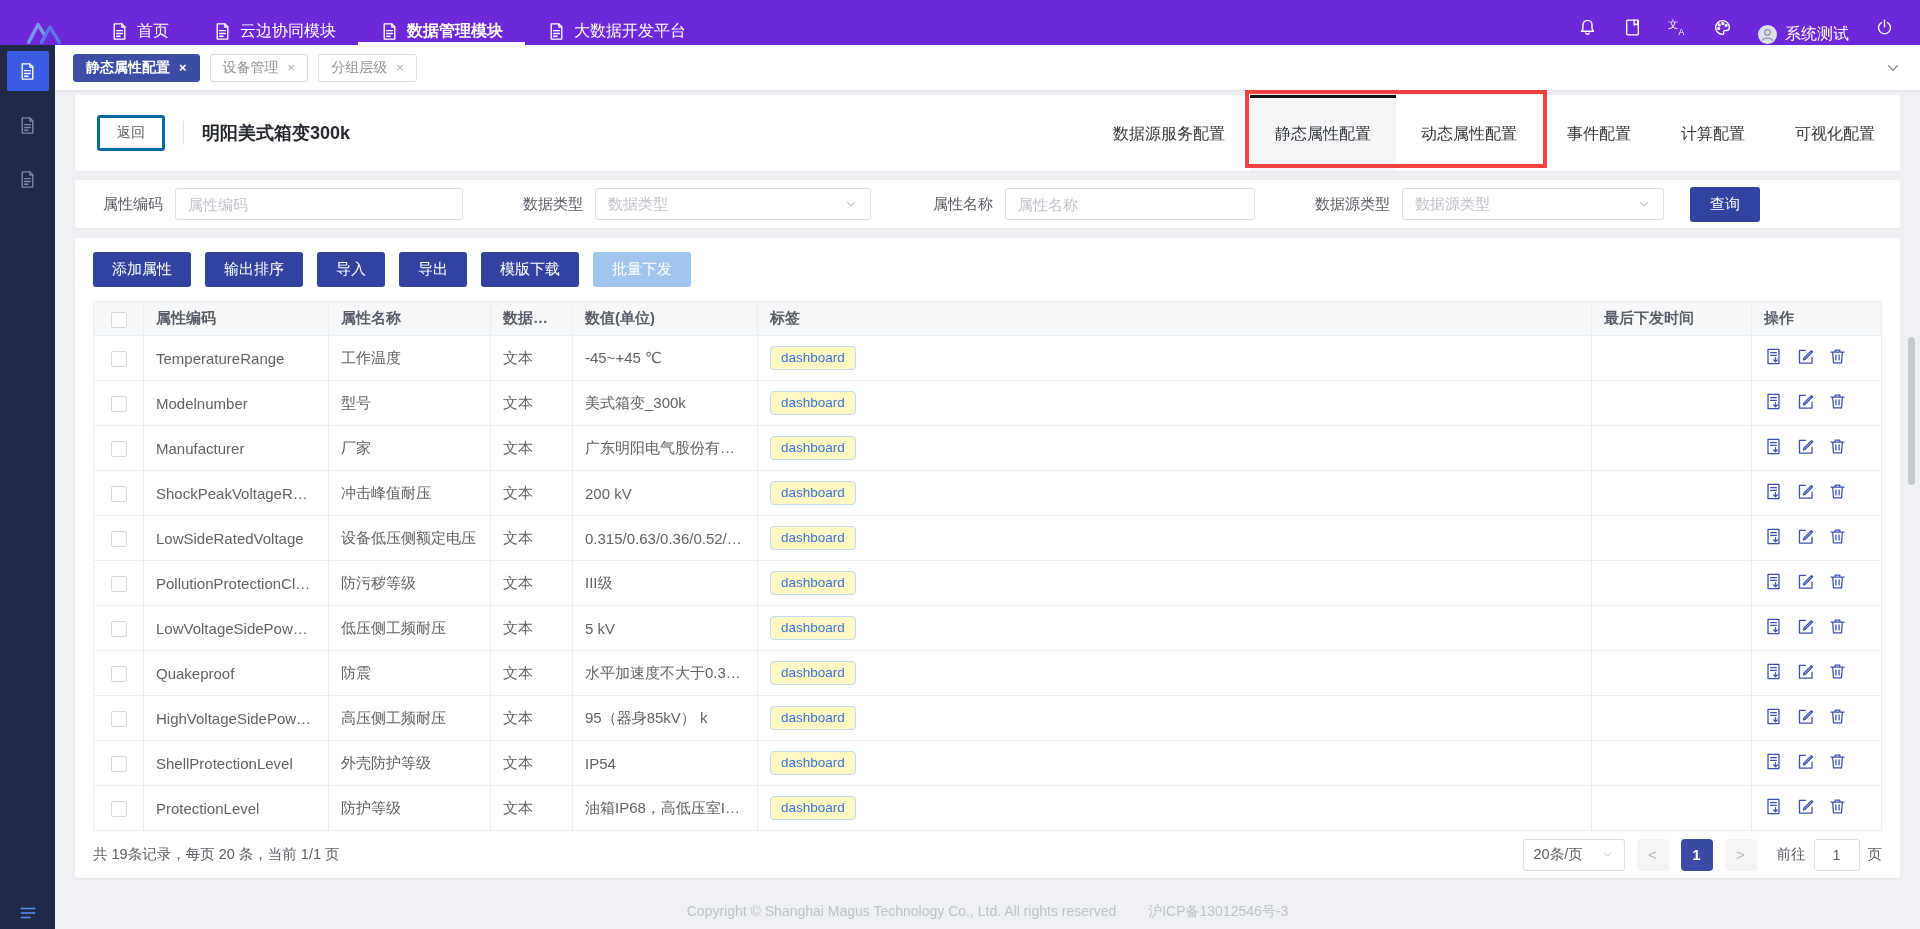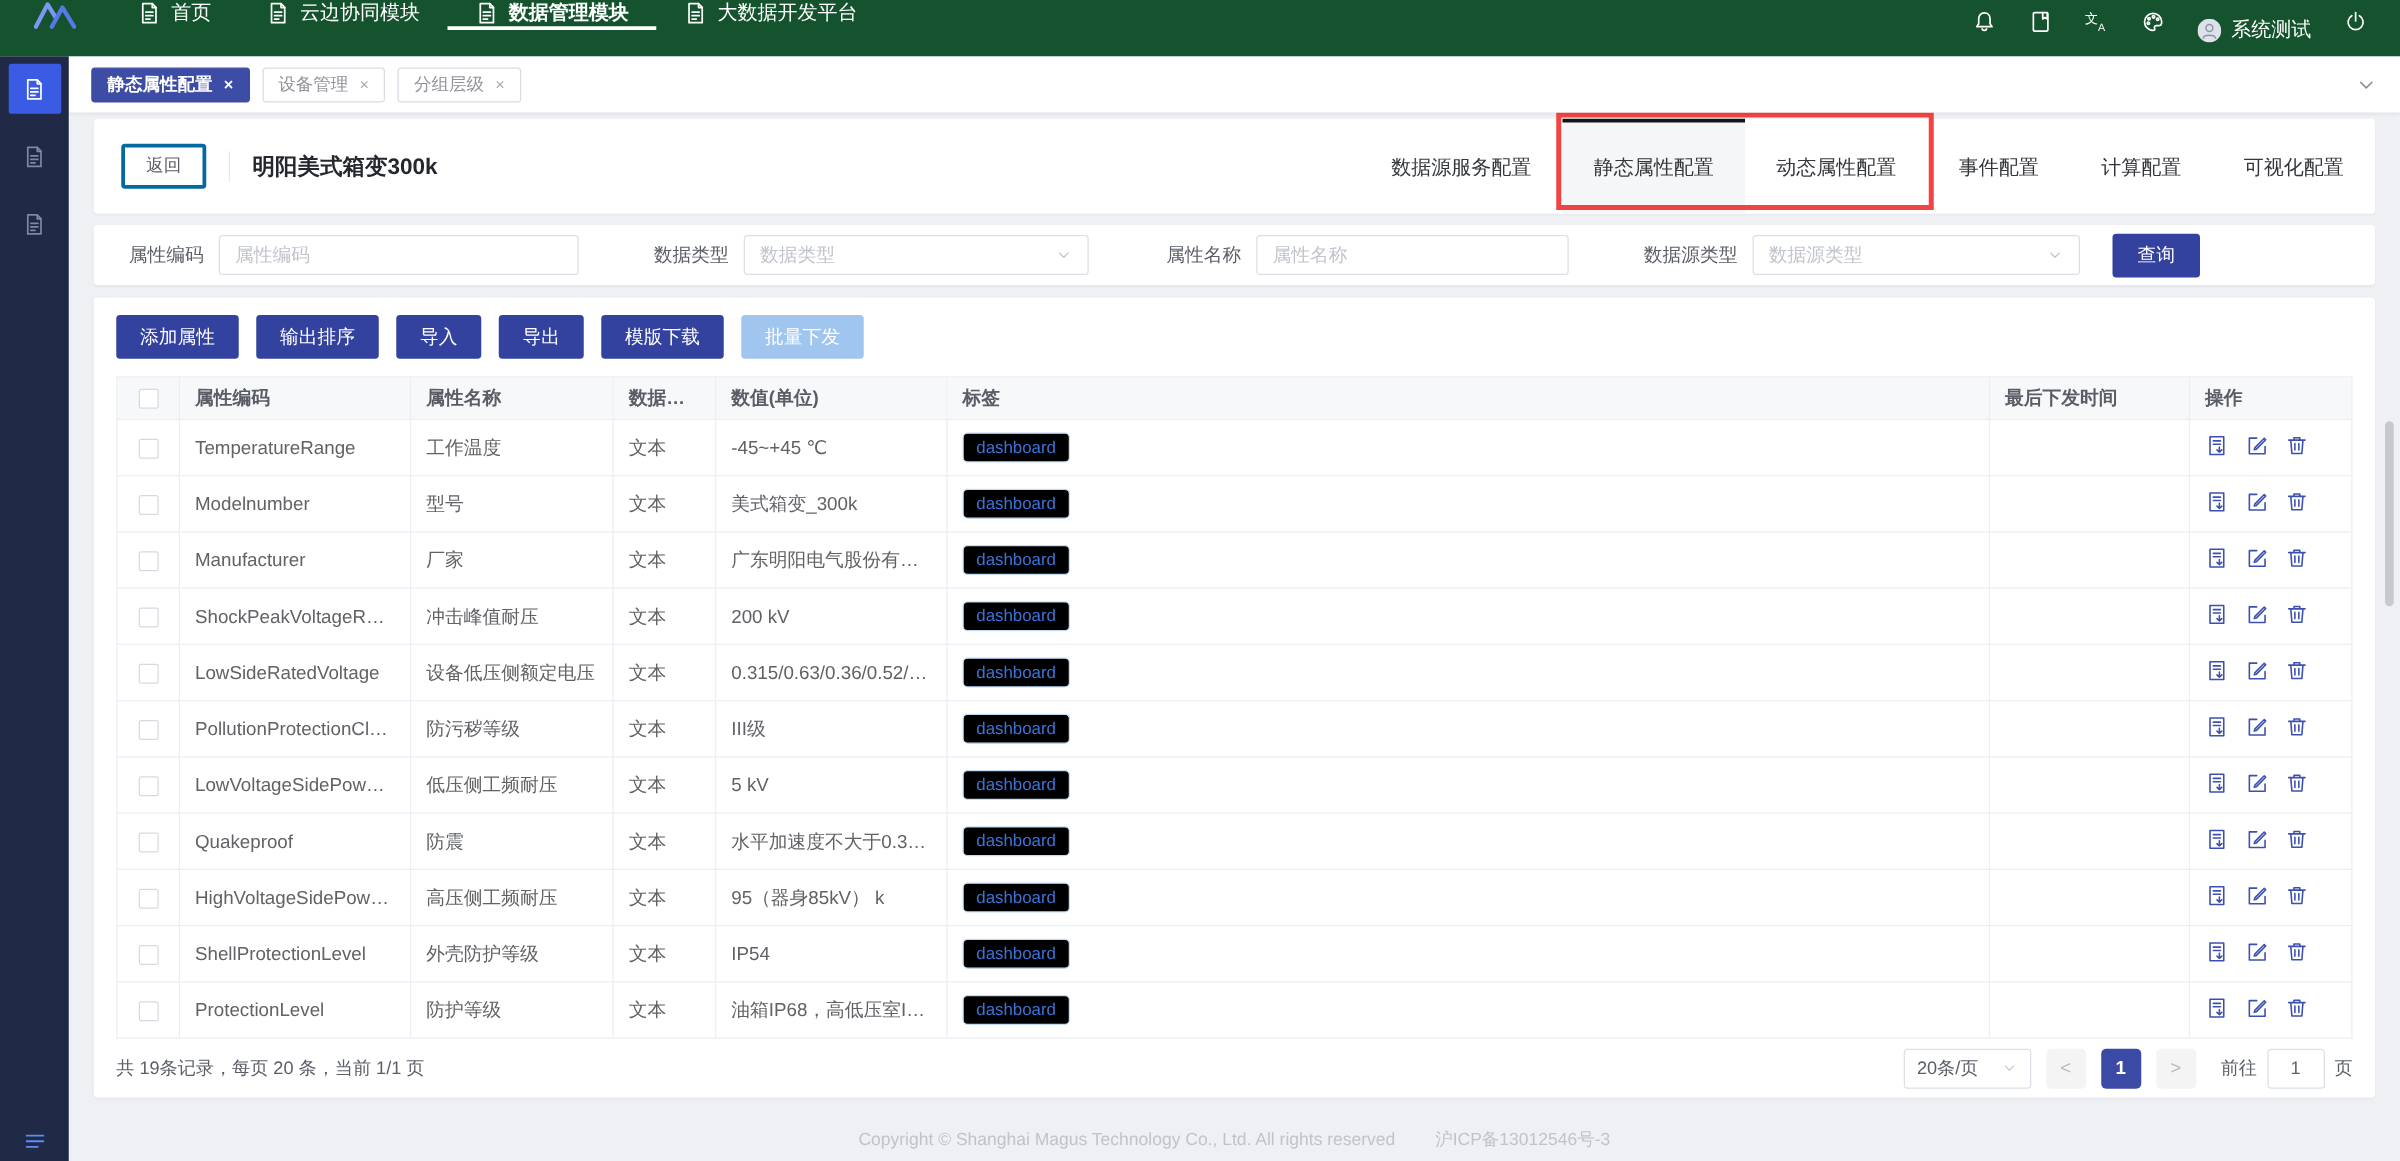--- a/index.html
+++ b/index.html
@@ -1,21 +1,21 @@
 <!DOCTYPE html>
 <html><head>
 <meta charset="utf-8">
 <style>
   * { margin:0; padding:0; box-sizing:border-box; }
   html,body { width:1920px; height:929px; overflow:hidden;
     font-family:"Liberation Sans","DejaVu Sans",sans-serif; background:#eef0f4; color:#606266; }
 
   
-  .topnav { position:absolute; left:0; top:0; width:1920px; height:45px; background:#14532d;
-    display:flex; align-items:flex-start; z-index:30; }
+  .topnav { position:absolute; left:0; top:0; width:1920px; height:45px; background:#6d28d9;
+    display:flex; align-items:flex-end; z-index:30; }
   .logo { width:88px; display:flex; align-items:center; justify-content:center; }
   .nav-items { display:flex; align-items:stretch; }
   .nav-item { display:flex; align-items:center; gap:8px; padding:0 22px; color:#fff; font-size:16px;
     cursor:pointer; border-bottom:3px solid transparent; }
   .nav-item.active { font-weight:bold; border-bottom-color:#fff; }
   .nav-right { margin-left:auto; display:flex; align-items:center; gap:26px; padding-right:26px; color:#fff; }
   .nav-right .ic { display:flex; align-items:center; }
   .user { display:flex; align-items:center; gap:8px; font-size:16px; color:#fff;margin-top:14px; }
   .ic svg { width:19px; height:19px; display:block; }
   .stroked svg path, .stroked svg rect, .stroked svg circle { fill:none; stroke:currentColor;
@@ -84,21 +84,21 @@
     padding:8px 19px; font-family:inherit; cursor:not-allowed; }
 
   table { width:100%; border-collapse:collapse; table-layout:fixed; }
   th, td { border:1px solid #ebeef5; padding:0 12px; font-size:15px; color:#606266; text-align:left;
     overflow:hidden; white-space:nowrap; text-overflow:ellipsis; }
   thead th { height:34px; background:#f7f8fa; font-weight:600; color:#595e66; }
   tbody td { height:45px; background:#fff; }
   .c-check { text-align:center; padding:0; }
   .cbx { display:inline-block; width:16px; height:16px; border:1px solid #d6dae0; border-radius:2px;
     background:#fff; vertical-align:middle; cursor:pointer; }
-  .tag { display:inline-block; padding:4px 10px; font-size:13.5px; color:#3d74d9; background:#000000;
+  .tag { display:inline-block; padding:4px 10px; font-size:13.5px; color:#3d74d9; background:#fef9c3;
     border:1px solid #c3dcf5; border-radius:4px; line-height:1; }
   .c-ops { white-space:nowrap; }
   .op-ic { display:inline-flex; margin-right:13px; cursor:pointer; color:#3c50b0; }
   .op-ic svg { width:19px; height:19px; }
   .op-ic svg path { fill:none; stroke:currentColor; stroke-width:1.2; stroke-linecap:round; stroke-linejoin:round; }
 
   
   .pager-row { height:47px; display:flex; align-items:center; font-size:14.5px; color:#5a5e66; }
   .pager-right { margin-left:auto; display:flex; align-items:center; gap:12px; }
   .page-size { width:102px; height:32px; border:1px solid #dcdfe6; border-radius:3px; background:#fff;

